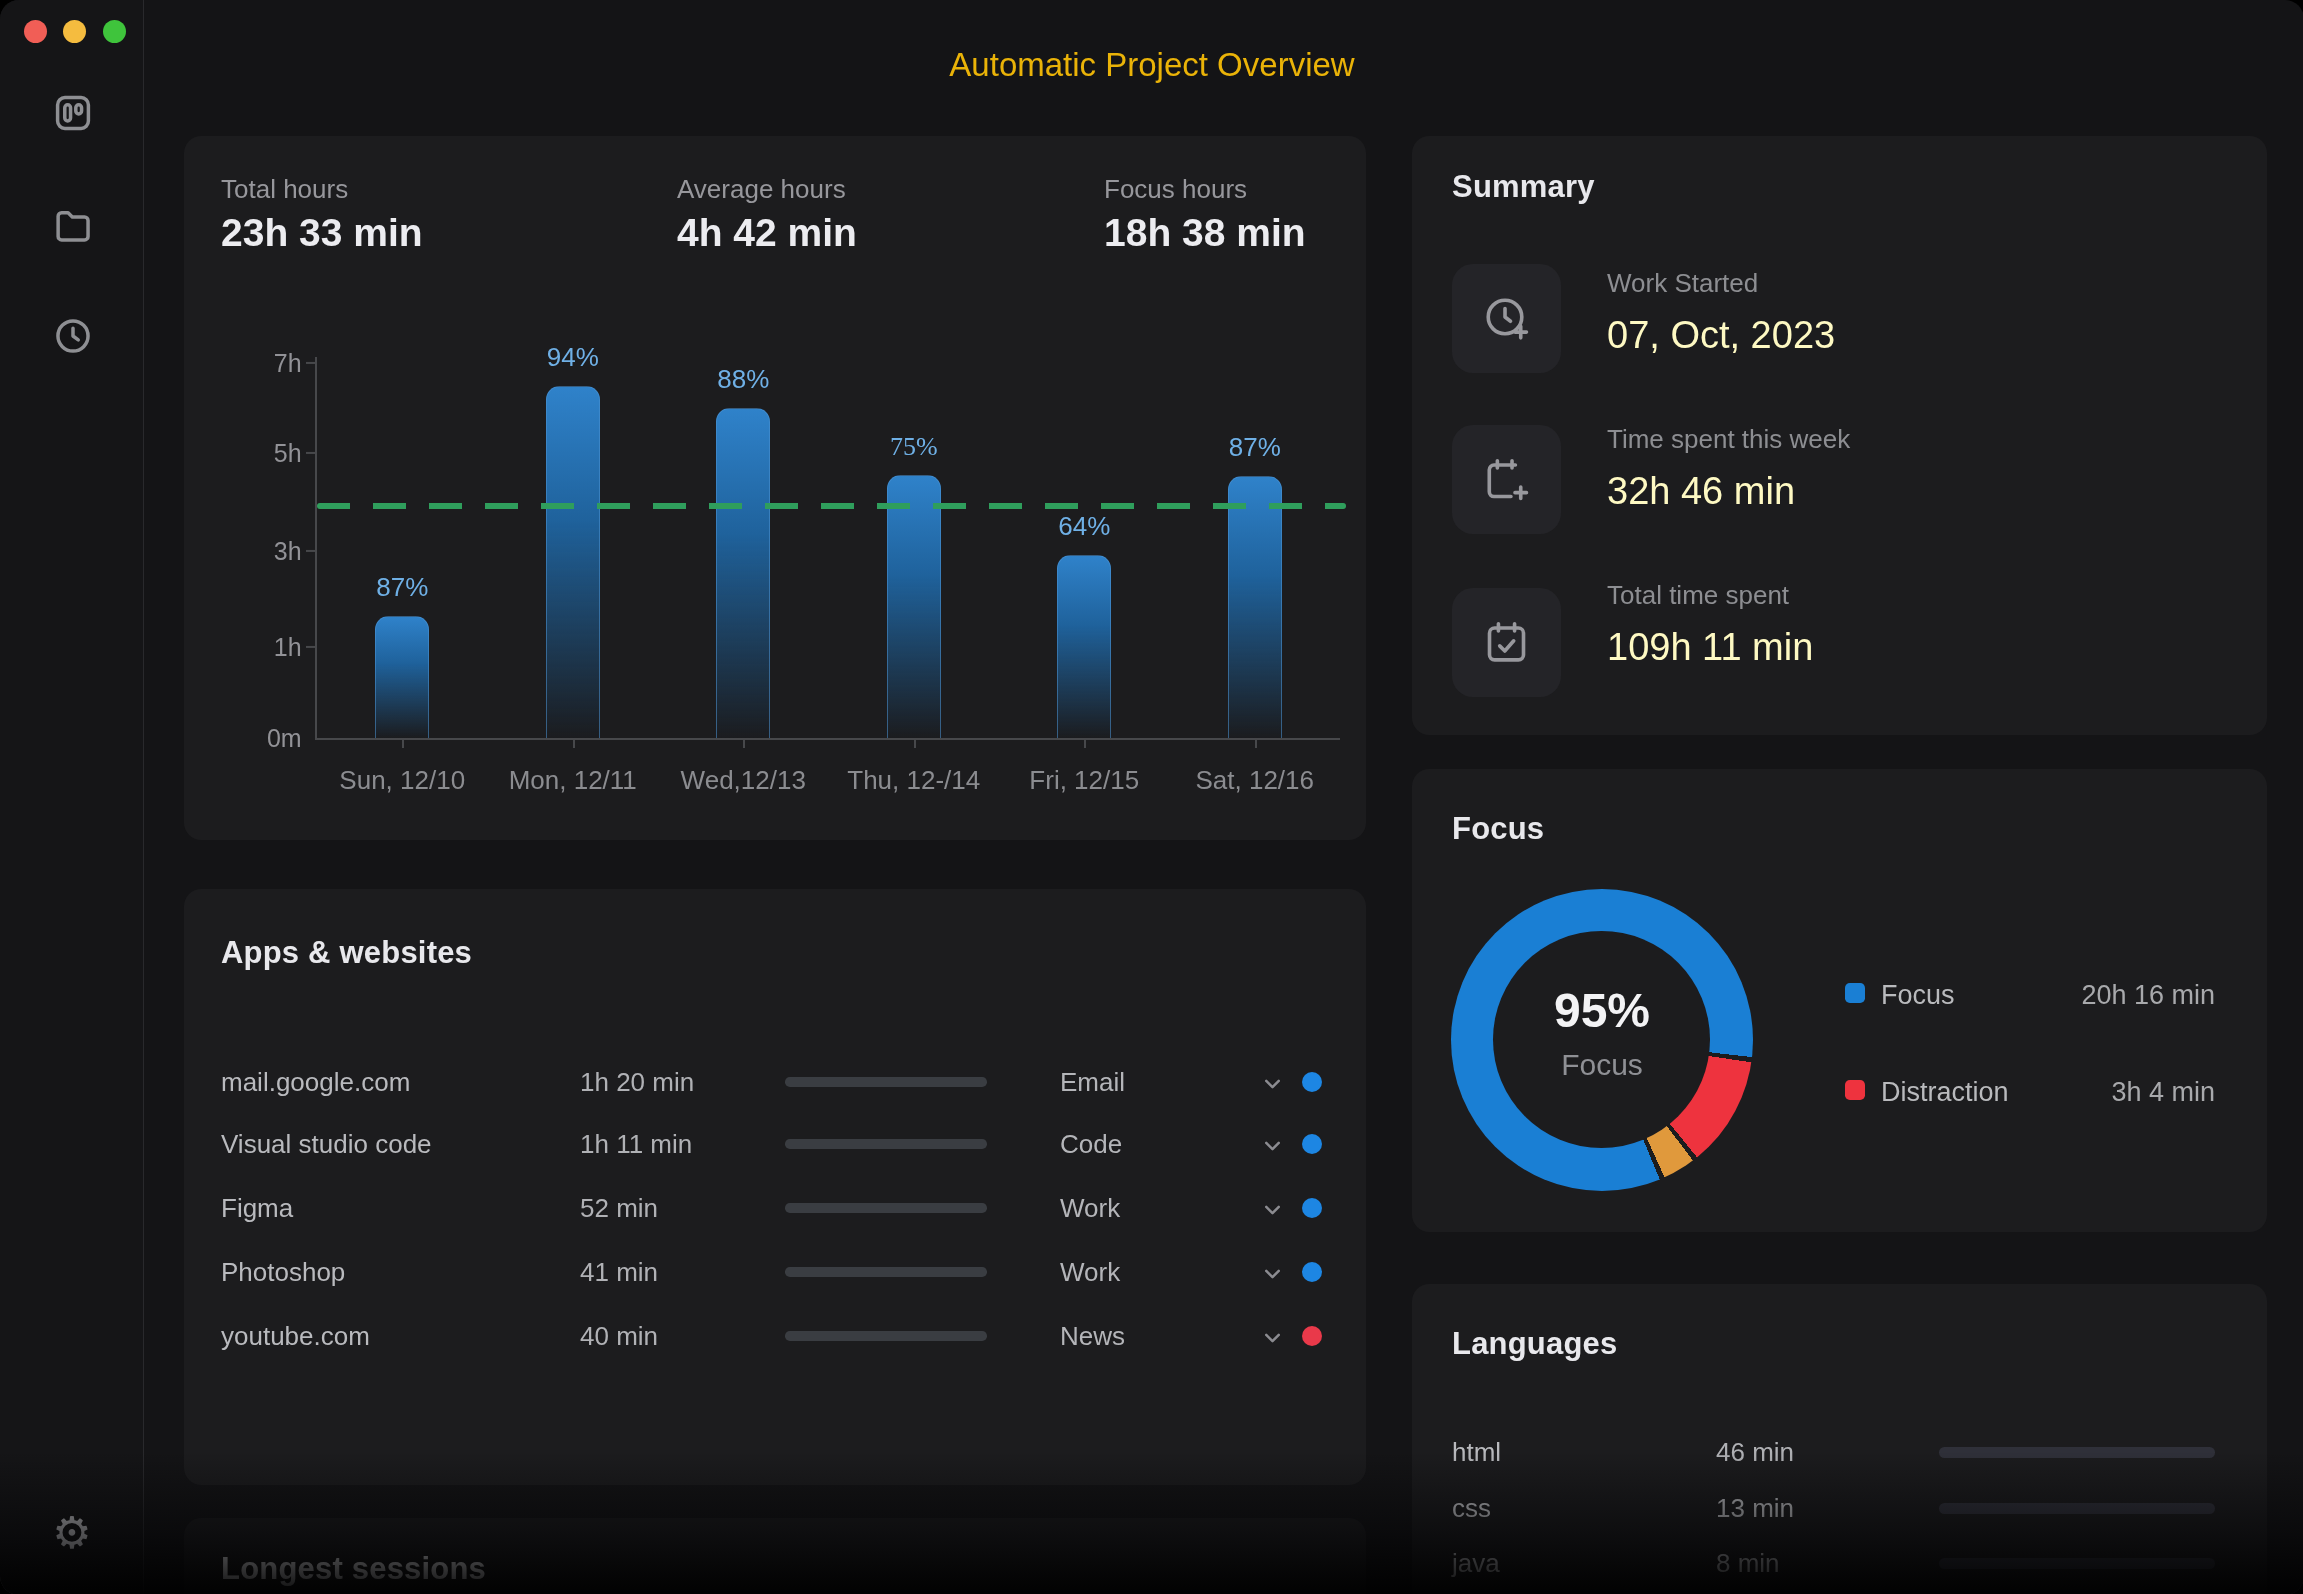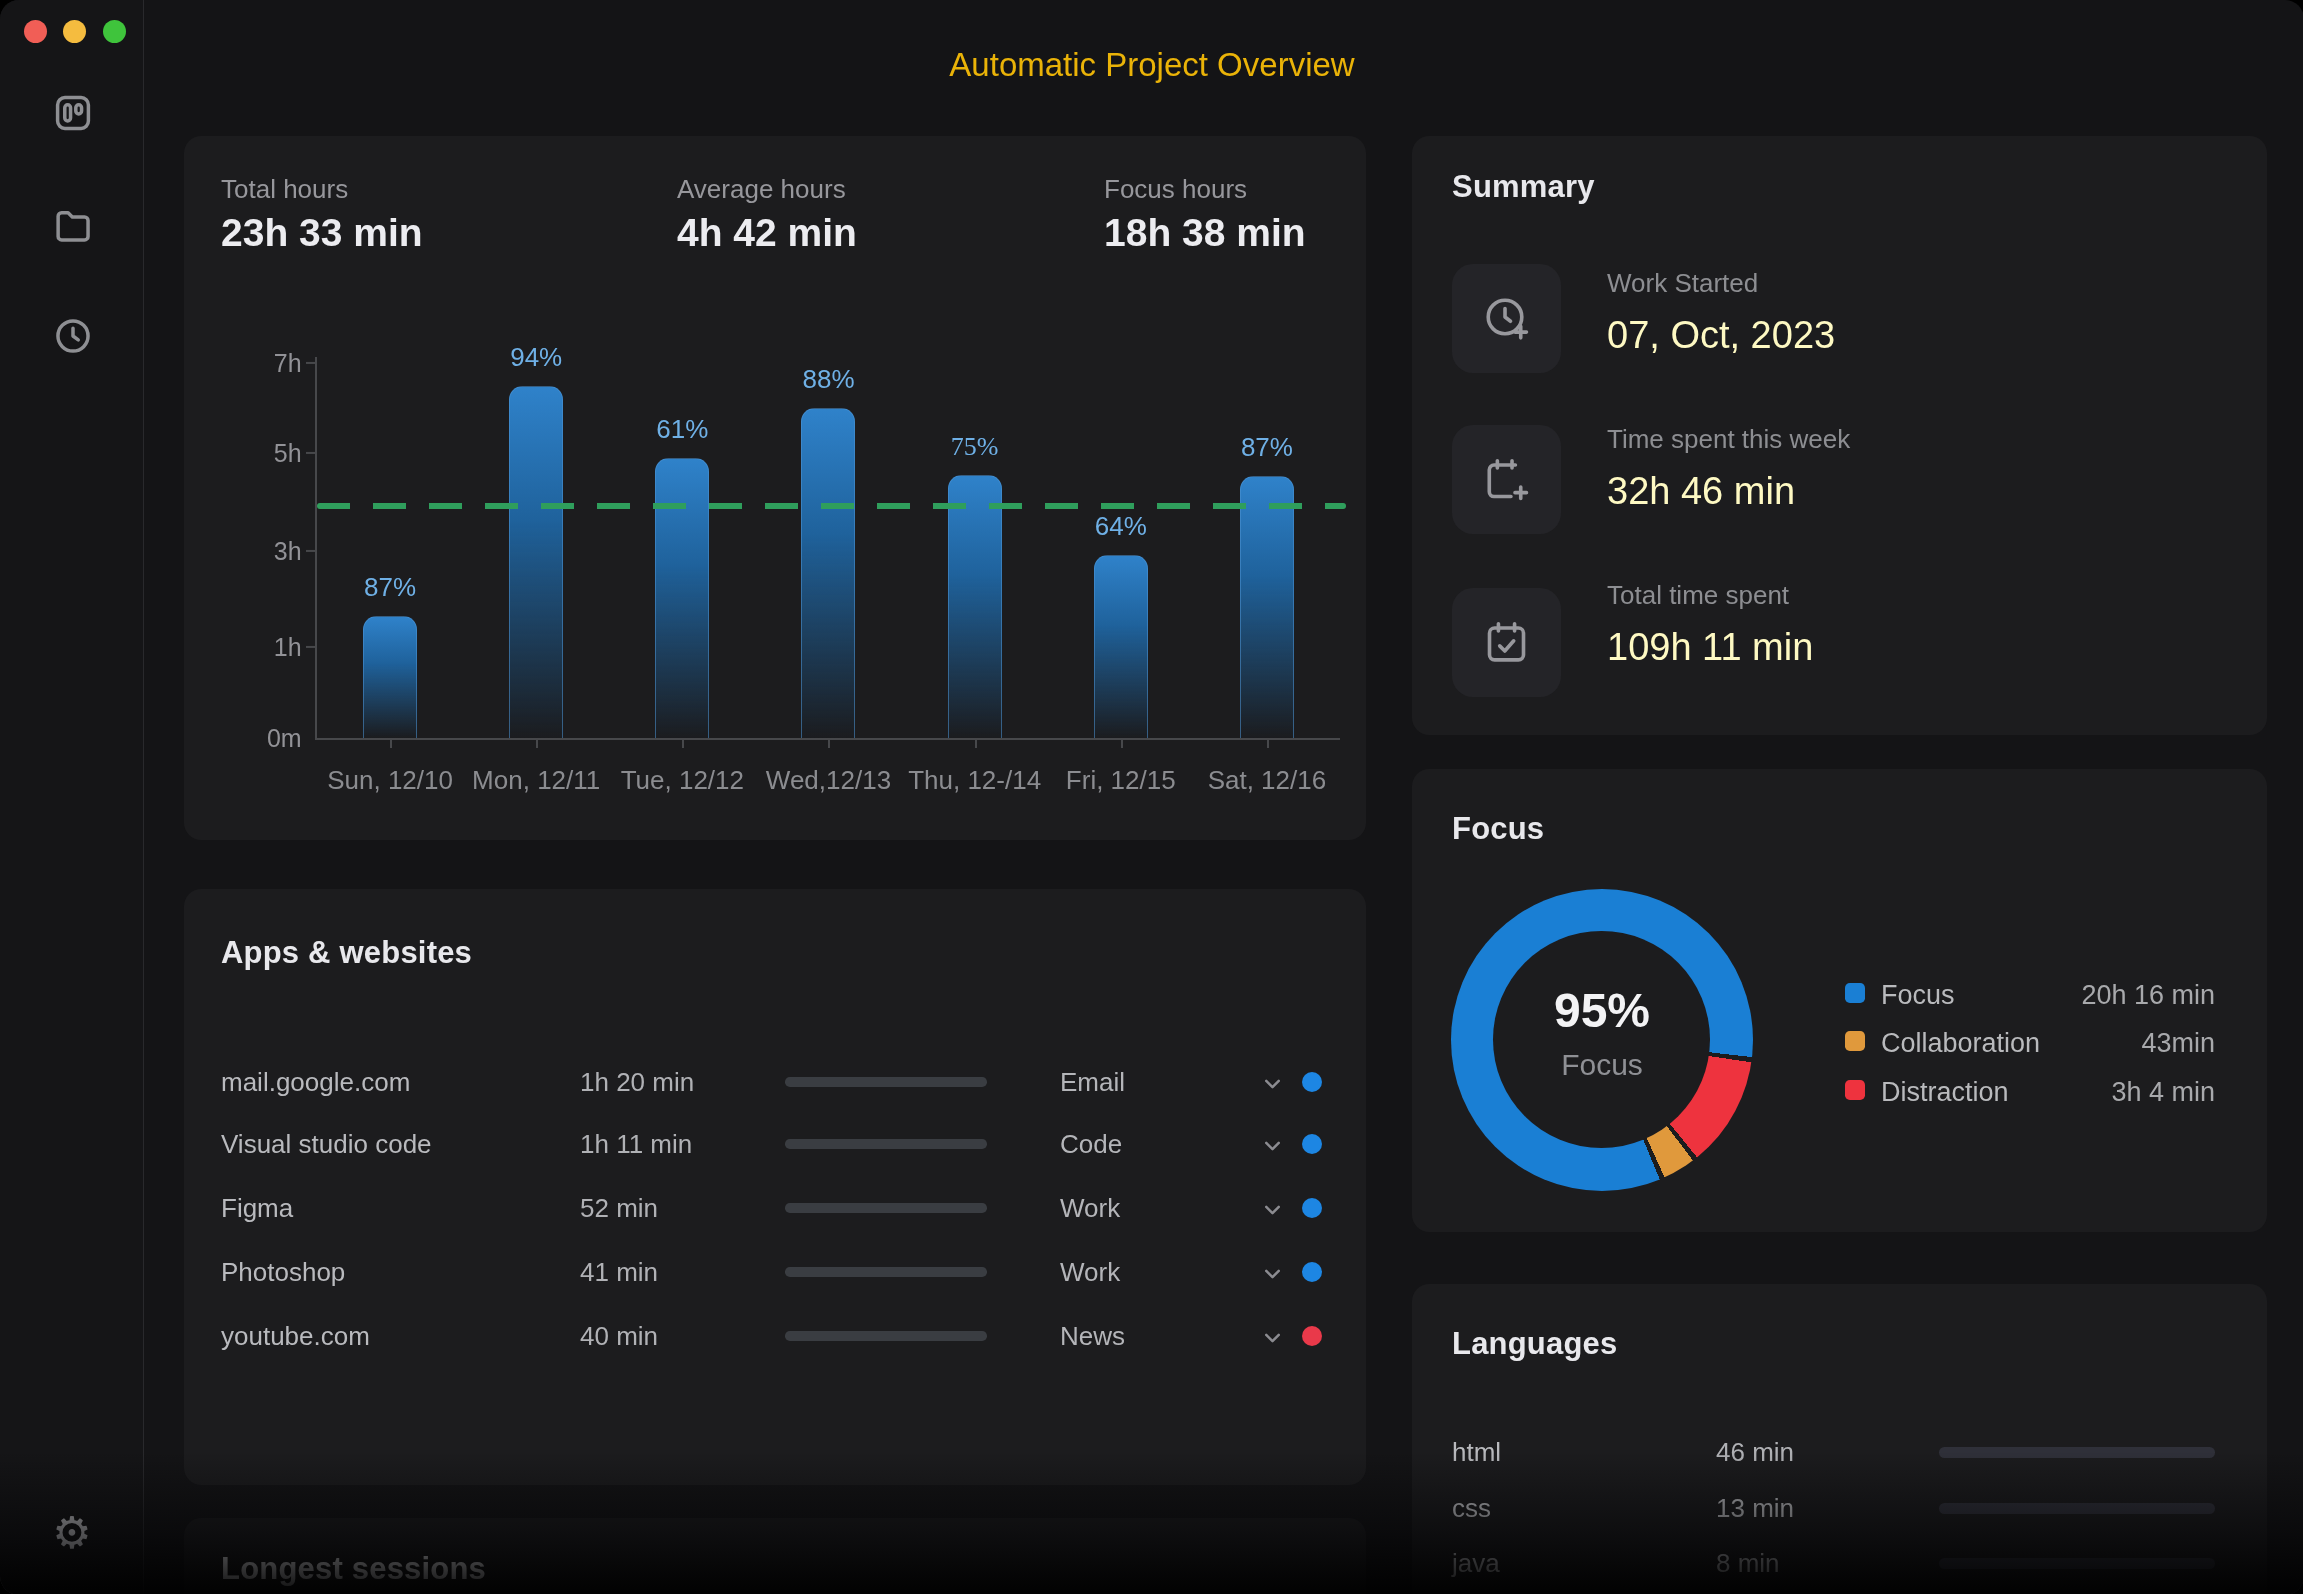--- a/index.html
+++ b/index.html
@@ -171,26 +171,20 @@
             <i class="btick"></i>
             <span class="xlab">Sun, 12/10</span>
           </div>
           <div class="slot">
             <span class="pct" style="bottom: 94%;">94%</span>
             <div class="bar" style="height: 94%; background: linear-gradient(rgb(47, 130, 202) 0%, rgb(31, 98, 156) 38%, rgba(16, 32, 50, 0.05) 100%); border-top: 1.9px solid rgba(77, 148, 212, 0.55); border-right: 1.9px solid rgba(77, 148, 212, 0.55); border-bottom: none; border-left: 1.9px solid rgba(77, 148, 212, 0.55); border-image: initial;"></div>
             <i class="btick"></i>
             <span class="xlab">Mon, 12/11</span>
           </div>
           <div class="slot">
-            <span class="pct" style="bottom: 74.8%;">61%</span>
-            <div class="bar" style="height: 74.8%; background: linear-gradient(rgb(47, 130, 202) 0%, rgb(31, 98, 156) 38%, rgba(16, 32, 50, 0.05) 100%); border-top: 1.9px solid rgba(77, 148, 212, 0.55); border-right: 1.9px solid rgba(77, 148, 212, 0.55); border-bottom: none; border-left: 1.9px solid rgba(77, 148, 212, 0.55); border-image: initial;"></div>
-            <i class="btick"></i>
-            <span class="xlab">Tue, 12/12</span>
-          </div>
-          <div class="slot">
             <span class="pct" style="bottom: 87.9%;">88%</span>
             <div class="bar" style="height: 87.9%; background: linear-gradient(rgb(47, 130, 202) 0%, rgb(31, 98, 156) 38%, rgba(16, 32, 50, 0.05) 100%); border-top: 1.9px solid rgba(77, 148, 212, 0.55); border-right: 1.9px solid rgba(77, 148, 212, 0.55); border-bottom: none; border-left: 1.9px solid rgba(77, 148, 212, 0.55); border-image: initial;"></div>
             <i class="btick"></i>
             <span class="xlab">Wed,12/13</span>
           </div>
           <div class="slot">
             <span class="pct" style="bottom: 70.1%; font-family: Liberation Serif, serif;">75%</span>
             <div class="bar" style="height: 70.1%; background: linear-gradient(rgb(47, 130, 202) 0%, rgb(31, 98, 156) 38%, rgba(16, 32, 50, 0.05) 100%); border-top: 1.9px solid rgba(77, 148, 212, 0.55); border-right: 1.9px solid rgba(77, 148, 212, 0.55); border-bottom: none; border-left: 1.9px solid rgba(77, 148, 212, 0.55); border-image: initial;"></div>
             <i class="btick"></i>
             <span class="xlab">Thu, 12-/14</span>
@@ -317,25 +311,20 @@
       <div class="donut-center">
         <div class="big">95%</div>
         <div class="sub">Focus</div>
       </div>
 
       <div class="lrow" style="top:209px">
         <span class="swatch" style="background-color: rgb(26, 127, 212);"></span>
         <span class="llab">Focus</span>
         <span class="lval">20h 16 min</span>
       </div>
-      <div class="lrow" style="top:257px">
-        <span class="swatch" style="background-color: rgb(224, 153, 60);"></span>
-        <span class="llab">Collaboration</span>
-        <span class="lval">43min</span>
-      </div>
       <div class="lrow" style="top:306px">
         <span class="swatch" style="background-color: rgb(238, 51, 62);"></span>
         <span class="llab">Distraction</span>
         <span class="lval">3h 4 min</span>
       </div>
     </section>
 
     <section class="card languages-card">
       <h2>Languages</h2>
 

